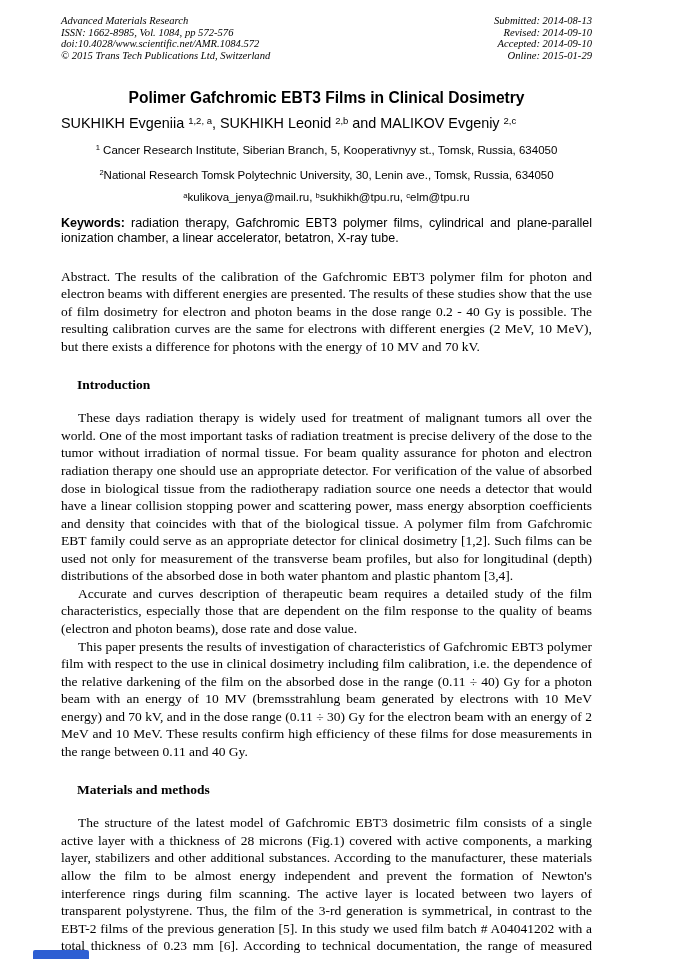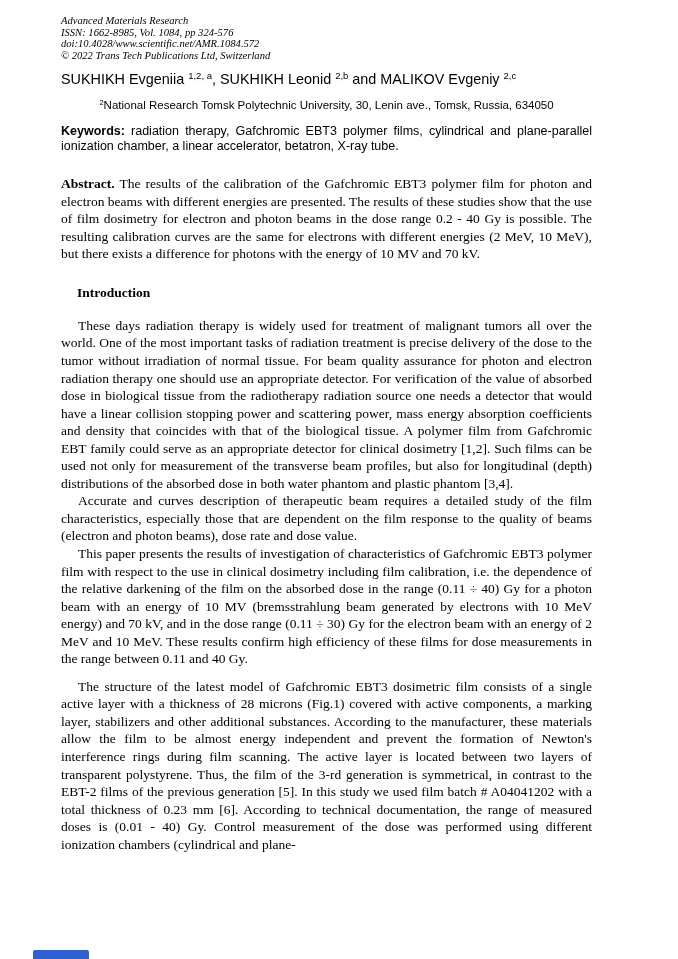--- a/index.html
+++ b/index.html
@@ -70,21 +70,21 @@
   }
   .keywords .lbl { font-weight: bold; }
   
   .body-par {
     font-size: 13.5px;
     line-height: 1.3;
     text-align: justify;
     margin: 0;
   }
   .abstract { margin-top: 21px; }
-  .abstract .lbl { font-weight: bold; }
+  .abstract .lbl { font-weight: normal; }
   .sec-heading {
     font-size: 13.5px;
     font-weight: bold;
     margin: 16px;
     margin-top: 22px;
   }
   .after-heading { margin-top: 10px; }
   .indent { text-indent: 17px; }
   
   .next-page-peek {
@@ -97,41 +97,51 @@
   }
 </style>
 </head>
 <body>
 
 <div class="page">
 
   <div class="head">
     <div class="left">
       <div>Advanced Materials Research</div>
-      <div>ISSN: 1662-8985, Vol. 1084, pp 324-576</div>
+      <div>ISSN: 1662-8985, Vol. 1084, pp 572-576</div>
       <div>doi:10.4028/www.scientific.net/AMR.1084.572</div>
-      <div>© 2022 Trans Tech Publications Ltd, Switzerland</div>
+      <div>© 2015 Trans Tech Publications Ltd, Switzerland</div>
+    </div>
+    <div class="right">
+      <div>Submitted: 2014-08-13</div>
+      <div>Revised: 2014-09-10</div>
+      <div>Accepted: 2014-09-10</div>
+      <div>Online: 2015-01-29</div>
     </div>
   </div>
 
+  <div class="title">Polimer Gafchromic EBT3 Films in Clinical Dosimetry</div>
 
   <div class="authors"><span>SUKHIKH Evgeniia </span><sup>1,2, a</sup><span>, SUKHIKH Leonid </span><sup>2,b</sup><span> and MALIKOV Evgeniy </span><sup>2,c</sup></div>
 
+  <div class="affil"><sup>1</sup><span> Cancer Research Institute, Siberian Branch, 5, Kooperativnyy st., Tomsk, Russia, 634050</span></div>
 
   <div class="affil"><sup>2</sup><span>National Research Tomsk Polytechnic University, 30, Lenin ave., Tomsk, Russia, 634050</span></div>
 
+  <div class="emails"><sup>a</sup><span>kulikova_jenya@mail.ru, </span><sup>b</sup><span>sukhikh@tpu.ru, </span><sup>c</sup><span>elm@tpu.ru</span></div>
 
   <div class="keywords"><span class="lbl">Keywords:</span><span> radiation therapy, Gafchromic EBT3 polymer films, cylindrical and plane-parallel ionization chamber, a linear accelerator, betatron, X-ray tube.</span></div>
 
   <p class="body-par abstract"><span class="lbl">Abstract.</span><span> The results of the calibration of the Gafchromic EBT3 polymer film for photon and electron beams with different energies are presented. The results of these studies show that the use of film dosimetry for electron and photon beams in the dose range 0.2 - 40 Gy is possible. The resulting calibration curves are the same for electrons with different energies (2 MeV, 10 MeV), but there exists a difference for photons with the energy of 10 MV and 70 kV.</span></p>
 
   <p class="sec-heading">Introduction</p>
 
   <p class="body-par indent after-heading">These days radiation therapy is widely used for treatment of malignant tumors all over the world. One of the most important tasks of radiation treatment is precise delivery of the dose to the tumor without irradiation of normal tissue. For beam quality assurance for photon and electron radiation therapy one should use an appropriate detector. For verification of the value of absorbed dose in biological tissue from the radiotherapy radiation source one needs a detector that would have a linear collision stopping power and scattering power, mass energy absorption coefficients and density that coincides with that of the biological tissue. A polymer film from Gafchromic EBT family could serve as an appropriate detector for clinical dosimetry [1,2]. Such films can be used not only for measurement of the transverse beam profiles, but also for longitudinal (depth) distributions of the absorbed dose in both water phantom and plastic phantom [3,4].</p>
   <p class="body-par indent">Accurate and curves description of therapeutic beam requires a detailed study of the film characteristics, especially those that are dependent on the film response to the quality of beams (electron and photon beams), dose rate and dose value.</p>
   <p class="body-par indent">This paper presents the results of investigation of characteristics of Gafchromic EBT3 polymer film with respect to the use in clinical dosimetry including film calibration, i.e. the dependence of the relative darkening of the film on the absorbed dose in the range (0.11 ÷ 40) Gy for a photon beam with an energy of 10 MV (bremsstrahlung beam generated by electrons with 10 MeV energy) and 70 kV, and in the dose range (0.11 ÷ 30) Gy for the electron beam with an energy of 2 MeV and 10 MeV. These results confirm high efficiency of these films for dose measurements in the range between 0.11 and 40 Gy.</p>
 
+  <p class="sec-heading">Materials and methods</p>
 
   <p class="body-par indent after-heading">The structure of the latest model of Gafchromic EBT3 dosimetric film consists of a single active layer with a thickness of 28 microns (Fig.1) covered with active components, a marking layer, stabilizers and other additional substances. According to the manufacturer, these materials allow the film to be almost energy independent and prevent the formation of Newton's interference rings during film scanning. The active layer is located between two layers of transparent polystyrene. Thus, the film of the 3-rd generation is symmetrical, in contrast to the EBT-2 films of the previous generation [5]. In this study we used film batch # A04041202 with a total thickness of 0.23 mm [6]. According to technical documentation, the range of measured doses is (0.01 - 40) Gy. Control measurement of the dose was performed using different ionization chambers (cylindrical and plane-</p>
 
 </div>
 
 <div class="next-page-peek" style="background: rgb(46, 95, 211);"></div>
 
 </body></html>

